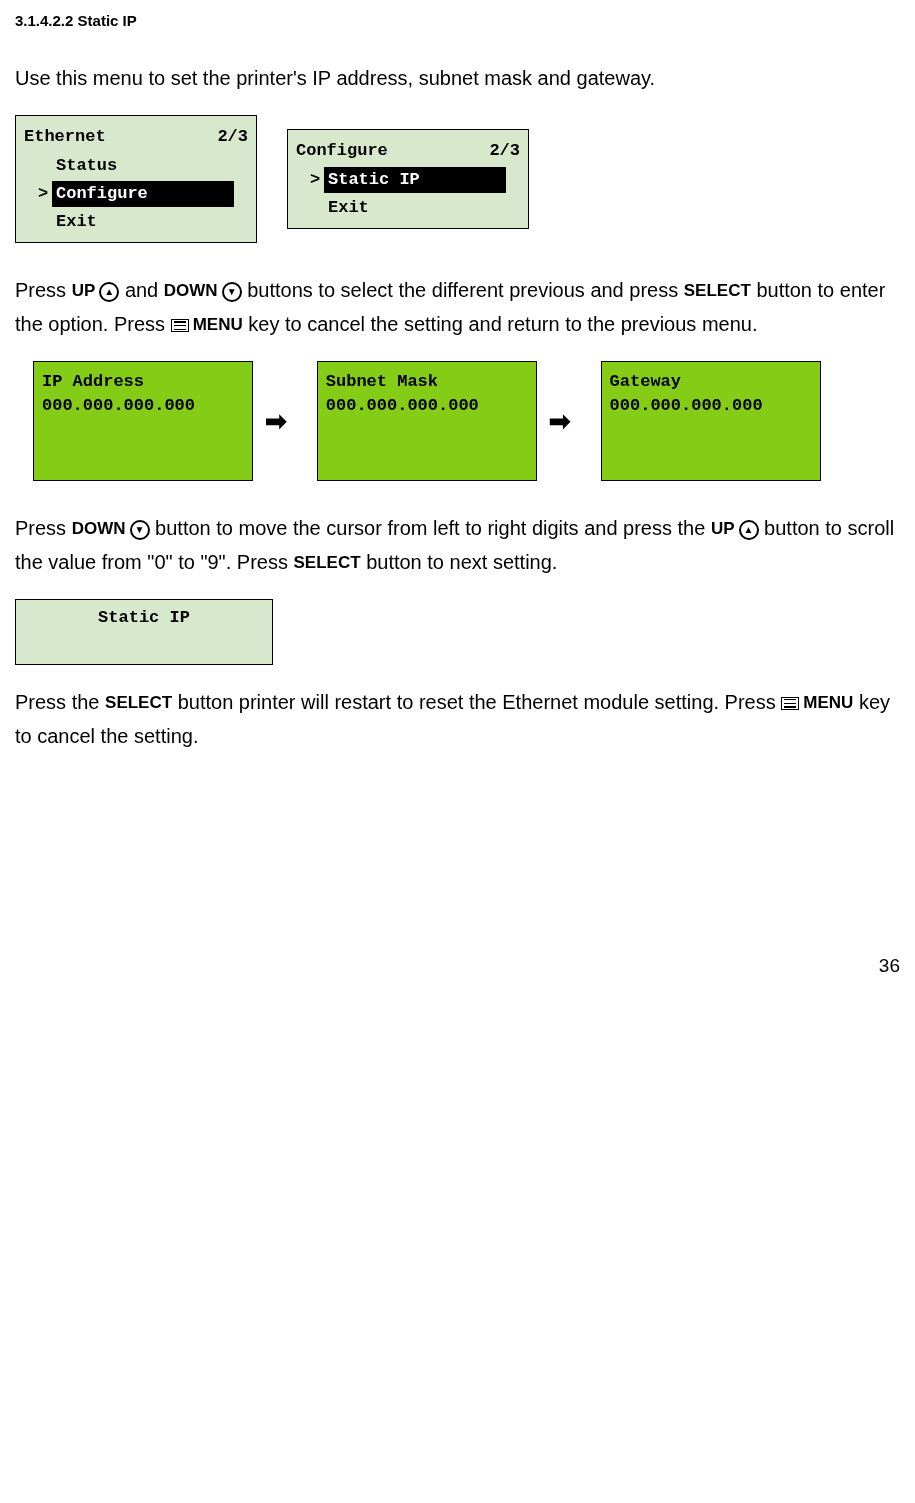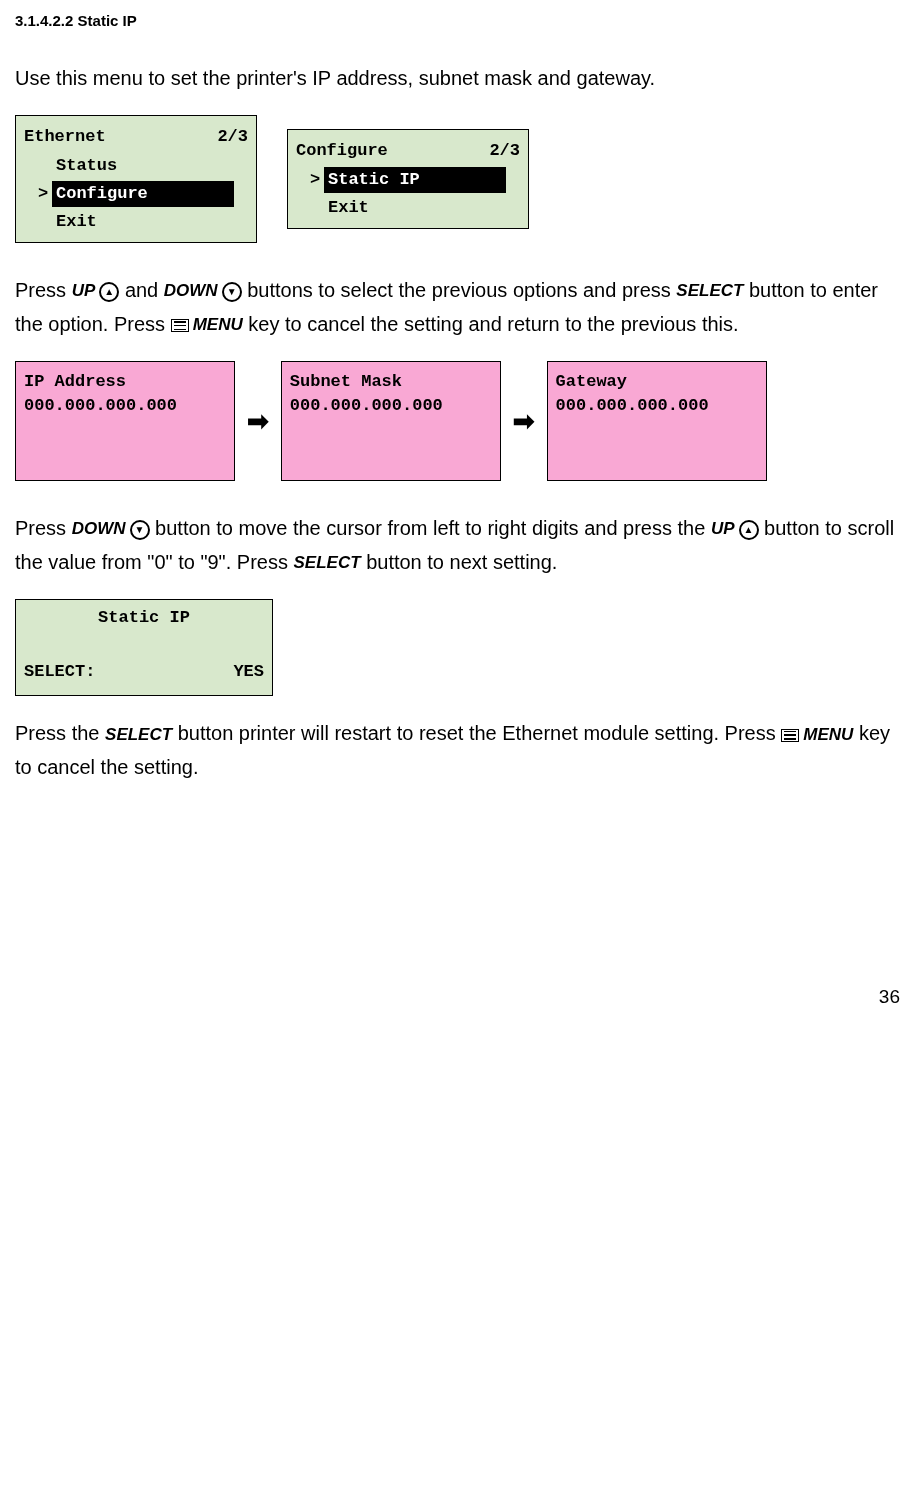--- a/index.html
+++ b/index.html
@@ -55,47 +55,47 @@
   }
   .lcd-line.hl .txt {
     background: #000;
     color: #fff;
     display: inline-block;
     flex: 1;
     padding: 1px 4px;
   }
   .lcd-simple {
     border: 1.5px solid #000;
-    background: #f9a8d4;
+    background: #84cc16;
     width: 220px;
     height: 120px;
     padding: 8px 8px;
     font-family: "Courier New", monospace;
     font-weight: bold;
     font-size: 17px;
     box-sizing: border-box;
+    margin-left: 18px;
   }
   .lcd-confirm {
     border: 1.5px solid #000;
     background: #d8e8cc;
     width: 240px;
     padding: 6px 8px 8px 8px;
     font-family: "Courier New", monospace;
     font-weight: bold;
     font-size: 17px;
   }
   .btn-inline {
     display: inline-flex;
     align-items: center;
     gap: 4px;
     font-family: Arial, sans-serif;
     font-weight: bold;
     font-size: 17px;
     vertical-align: middle;
-    font-style: italic;
   }
   .circle-icon {
     width: 16px;
     height: 16px;
     border: 2px solid #000;
     border-radius: 50%;
     display: inline-flex;
     align-items: center;
     justify-content: center;
     font-size: 10px;
@@ -182,32 +182,32 @@
   <span>Press </span>
   <span class="btn-inline">
     <span>UP</span>
     <span class="circle-icon">▲</span>
   </span>
   <span> and </span>
   <span class="btn-inline">
     <span>DOWN</span>
     <span class="circle-icon">▼</span>
   </span>
-  <span> buttons to select the previous options and press </span>
+  <span> buttons to select the different previous and press </span>
   <span class="btn-inline">SELECT</span>
   <span> button to enter the option. Press </span>
   <span class="btn-inline">
     <span class="menu-icon">
         <span></span>
         <span></span>
         <span></span>
       </span>
     <span>MENU</span>
   </span>
-  <span> key to cancel the setting and return to the previous this.</span>
+  <span> key to cancel the setting and return to the previous menu.</span>
 </div>
 
 <div class="lcd-row" style="gap:12px;">
   <div class="lcd-simple">
     <div>IP Address</div>
     <div>000.000.000.000</div>
   </div>
   <span class="arrow-right">➡</span>
   <div class="lcd-simple">
     <div>Subnet Mask</div>
@@ -232,24 +232,20 @@
     <span class="circle-icon">▲</span>
   </span>
   <span> button to scroll the value from "0" to "9". Press </span>
   <span class="btn-inline">SELECT</span>
   <span> button to next setting.</span>
 </div>
 
 <div class="lcd-confirm">
   <div class="center">Static IP</div>
   <div style="height:26px;"></div>
-  <div class="conf-line">
-    <span>SELECT:</span>
-    <span>YES</span>
-  </div>
 </div>
 
 <div class="para">
   <span>Press the </span>
   <span class="btn-inline">SELECT</span>
   <span> button printer will restart to reset the Ethernet module setting. Press </span>
   <span class="btn-inline">
     <span class="menu-icon">
         <span></span>
         <span></span>

